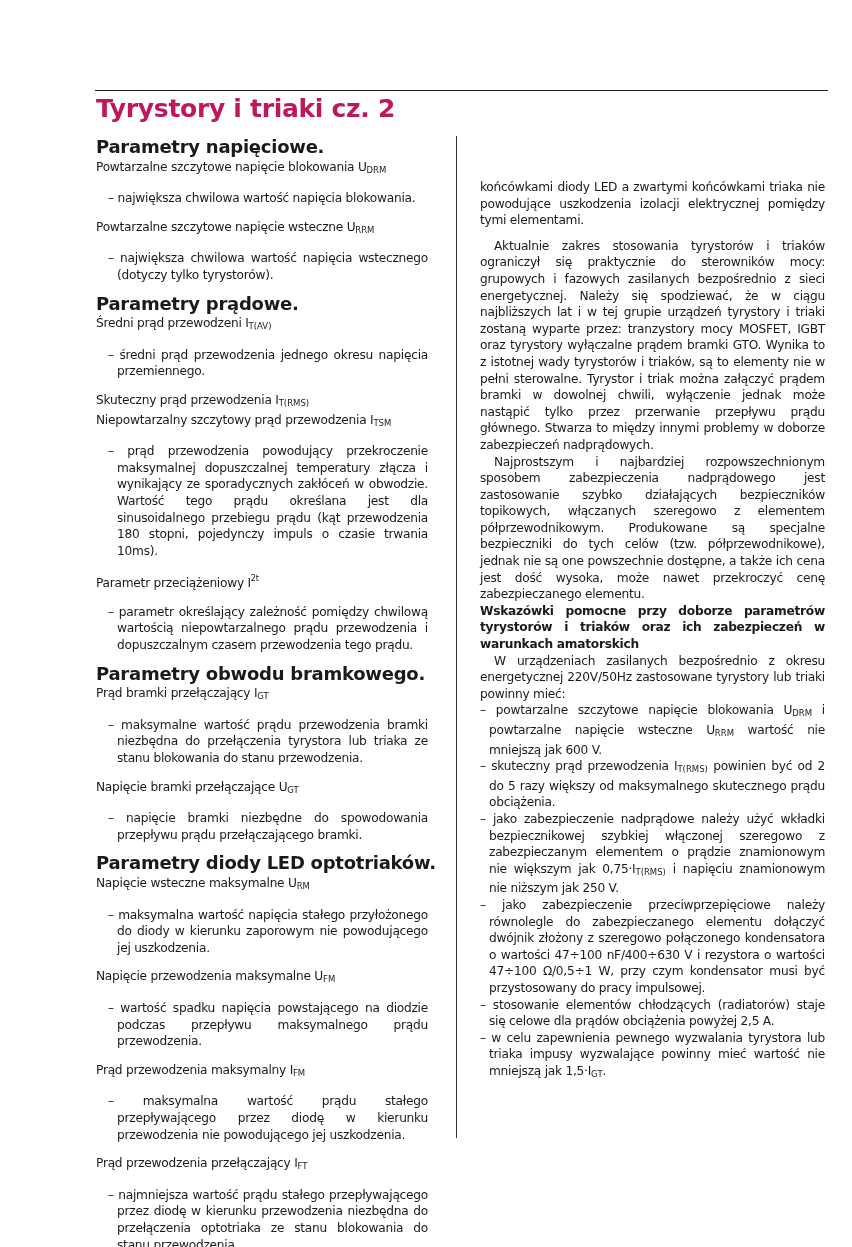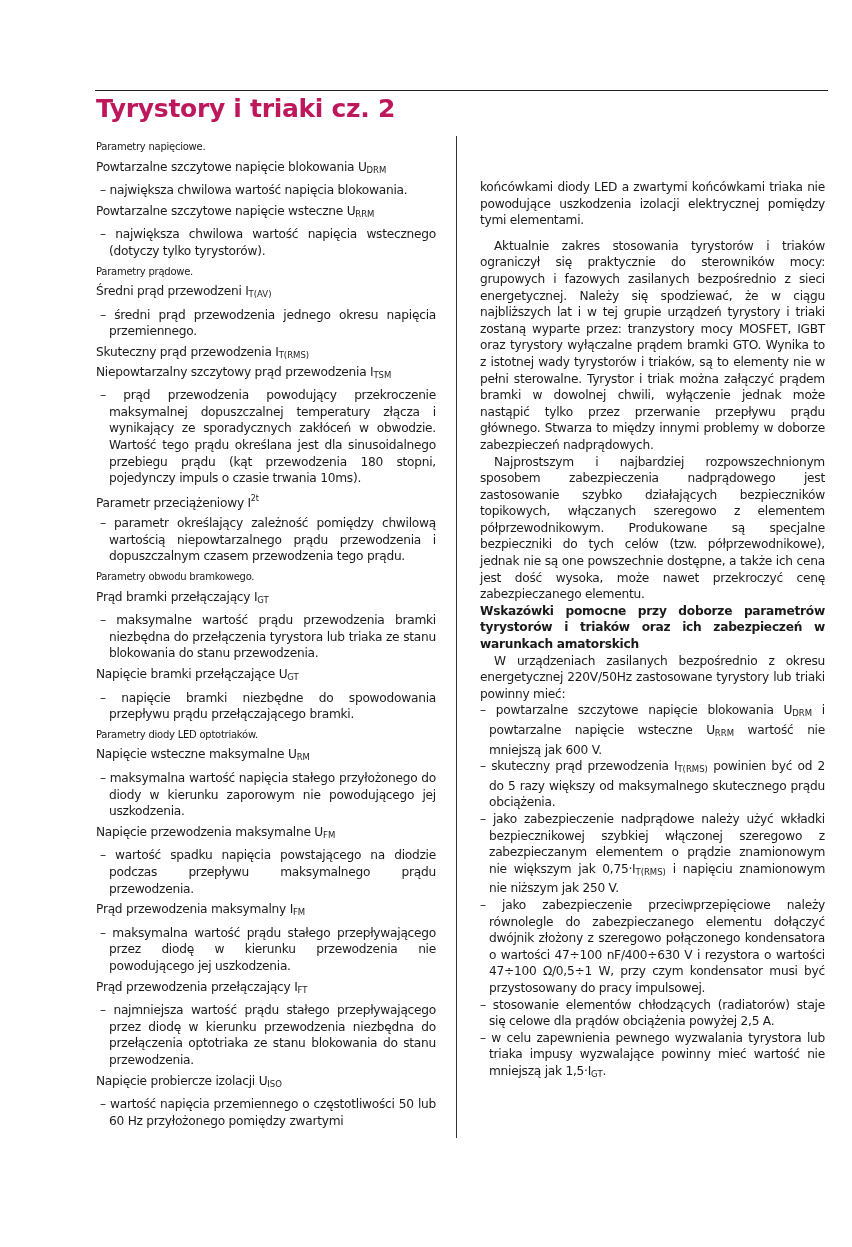--- a/index.html
+++ b/index.html
@@ -54,30 +54,30 @@
   }
   .divider {
     position: absolute;
     left: 456px;
     top: 136px;
     width: 0;
     height: 1002px;
     border-left: 1.2px solid #333;
   }
   .heading {
-    font-weight: normal;
+    font-weight: bold;
     margin: 0 0 3px 0;
-    font-size: 10px;
+    font-size: 18px;
   }
   .heading.spaced { margin-top: 4px; }
   .term {
     margin: 0;
   }
   .def {
-    margin: 4px;
+    margin: 12px;
     padding-left: 9px;
     text-indent: -9px;
     text-align: justify;
   }
   .para {
     margin: 0;
     text-indent: 14px;
     text-align: justify;
   }
   .para.gap { margin-top: 9px; }

